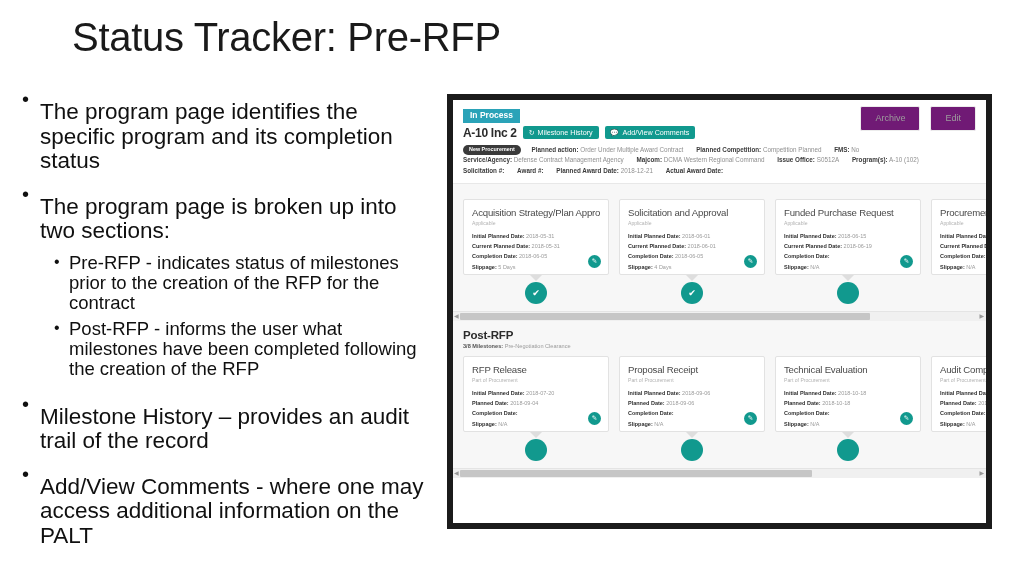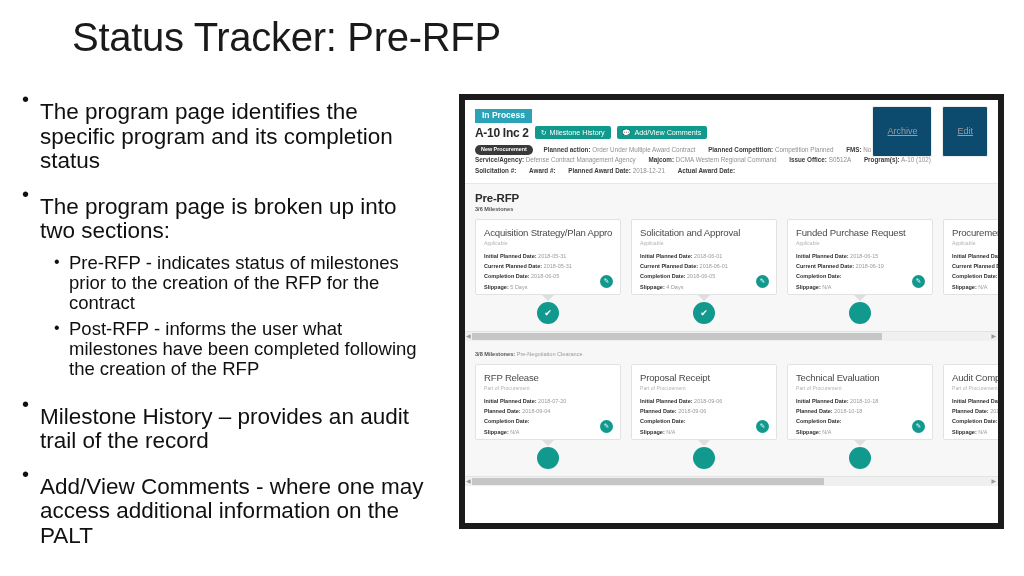--- a/index.html
+++ b/index.html
@@ -67,21 +67,21 @@
     font-size: 16px;
     line-height: 1.18;
   }
   .b2 .txt { flex: 1 1 auto; }
 
   .gap-after { margin-bottom: 13px; }
 
   
   .shot-frame {
     position: absolute;
-    left: 459px;
+    left: 447px;
     top: 94px;
     width: 545px;
     height: 435px;
     background: #1b1b1b;
     padding: 6px;
     box-sizing: border-box;
   }
   .shot-inner {
     width: 100%;
     height: 100%;
@@ -137,25 +137,24 @@
     position: absolute;
     right: 10px;
     top: 6px;
     display: flex;
     gap: 10px;
   }
   .ghostbtn {
     font-size: 9px;
     color: #9d9d9d;
     border: 1px solid #ececec;
-    background: #0c4a6e;
-    padding: 20px 14px;
+    background: #701a75;
+    padding: 7px 14px;
     border-radius: 2px;
     line-height: 1;
-    text-decoration: underline;
   }
 
   
   .meta {
     margin-top: 5px;
     font-size: 6.3px;
     color: #8f8f8f;
     line-height: 1.72;
   }
   .meta b { color: #3a3a3a; }
@@ -364,24 +363,20 @@
         <div class="meta-row">
           <span class="item"><b>Solicitation #:</b> <span></span></span>
           <span class="item"><b>Award #:</b> <span></span></span>
           <span class="item"><b>Planned Award Date:</b> <span>2018-12-21</span></span>
           <span class="item"><b>Actual Award Date:</b> <span></span></span>
         </div>
       </div>
     </div>
 
     <div class="sec">
-      <div class="sec-head">
-        <div class="sec-title">Pre-RFP</div>
-        <div class="sec-sub"><b>3/6 Milestones</b><span></span></div>
-      </div>
       <div class="track">
 
         <div class="node">
           <div class="card">
             <div class="card-title">Acquisition Strategy/Plan Approved</div>
             <div class="card-sub">Applicable</div>
             <div class="kv"><b>Initial Planned Date:</b> <span>2018-05-31</span></div>
             <div class="kv"><b>Current Planned Date:</b> <span>2018-05-31</span></div>
             <div class="kv"><b>Completion Date:</b> <span>2018-06-05</span></div>
             <div class="kv"><b>Slippage:</b> <span>5 Days</span></div>
@@ -439,20 +434,21 @@
       </div>
       <div class="hscroll">
         <span class="arr l">◀</span>
         <div class="thumb" style="width:410px"></div>
         <span class="arr r">▶</span>
       </div>
     </div>
 
     <div class="sec">
       <div class="sec-head">
+        <div class="sec-title">Post-RFP</div>
         <div class="sec-sub"><b>3/8 Milestones:</b><span> Pre-Negotiation Clearance</span></div>
       </div>
       <div class="track">
 
         <div class="node">
           <div class="card">
             <div class="card-title">RFP Release</div>
             <div class="card-sub">Part of Procurement</div>
             <div class="kv"><b>Initial Planned Date:</b> <span>2018-07-20</span></div>
             <div class="kv"><b>Planned Date:</b> <span>2018-09-04</span></div>

